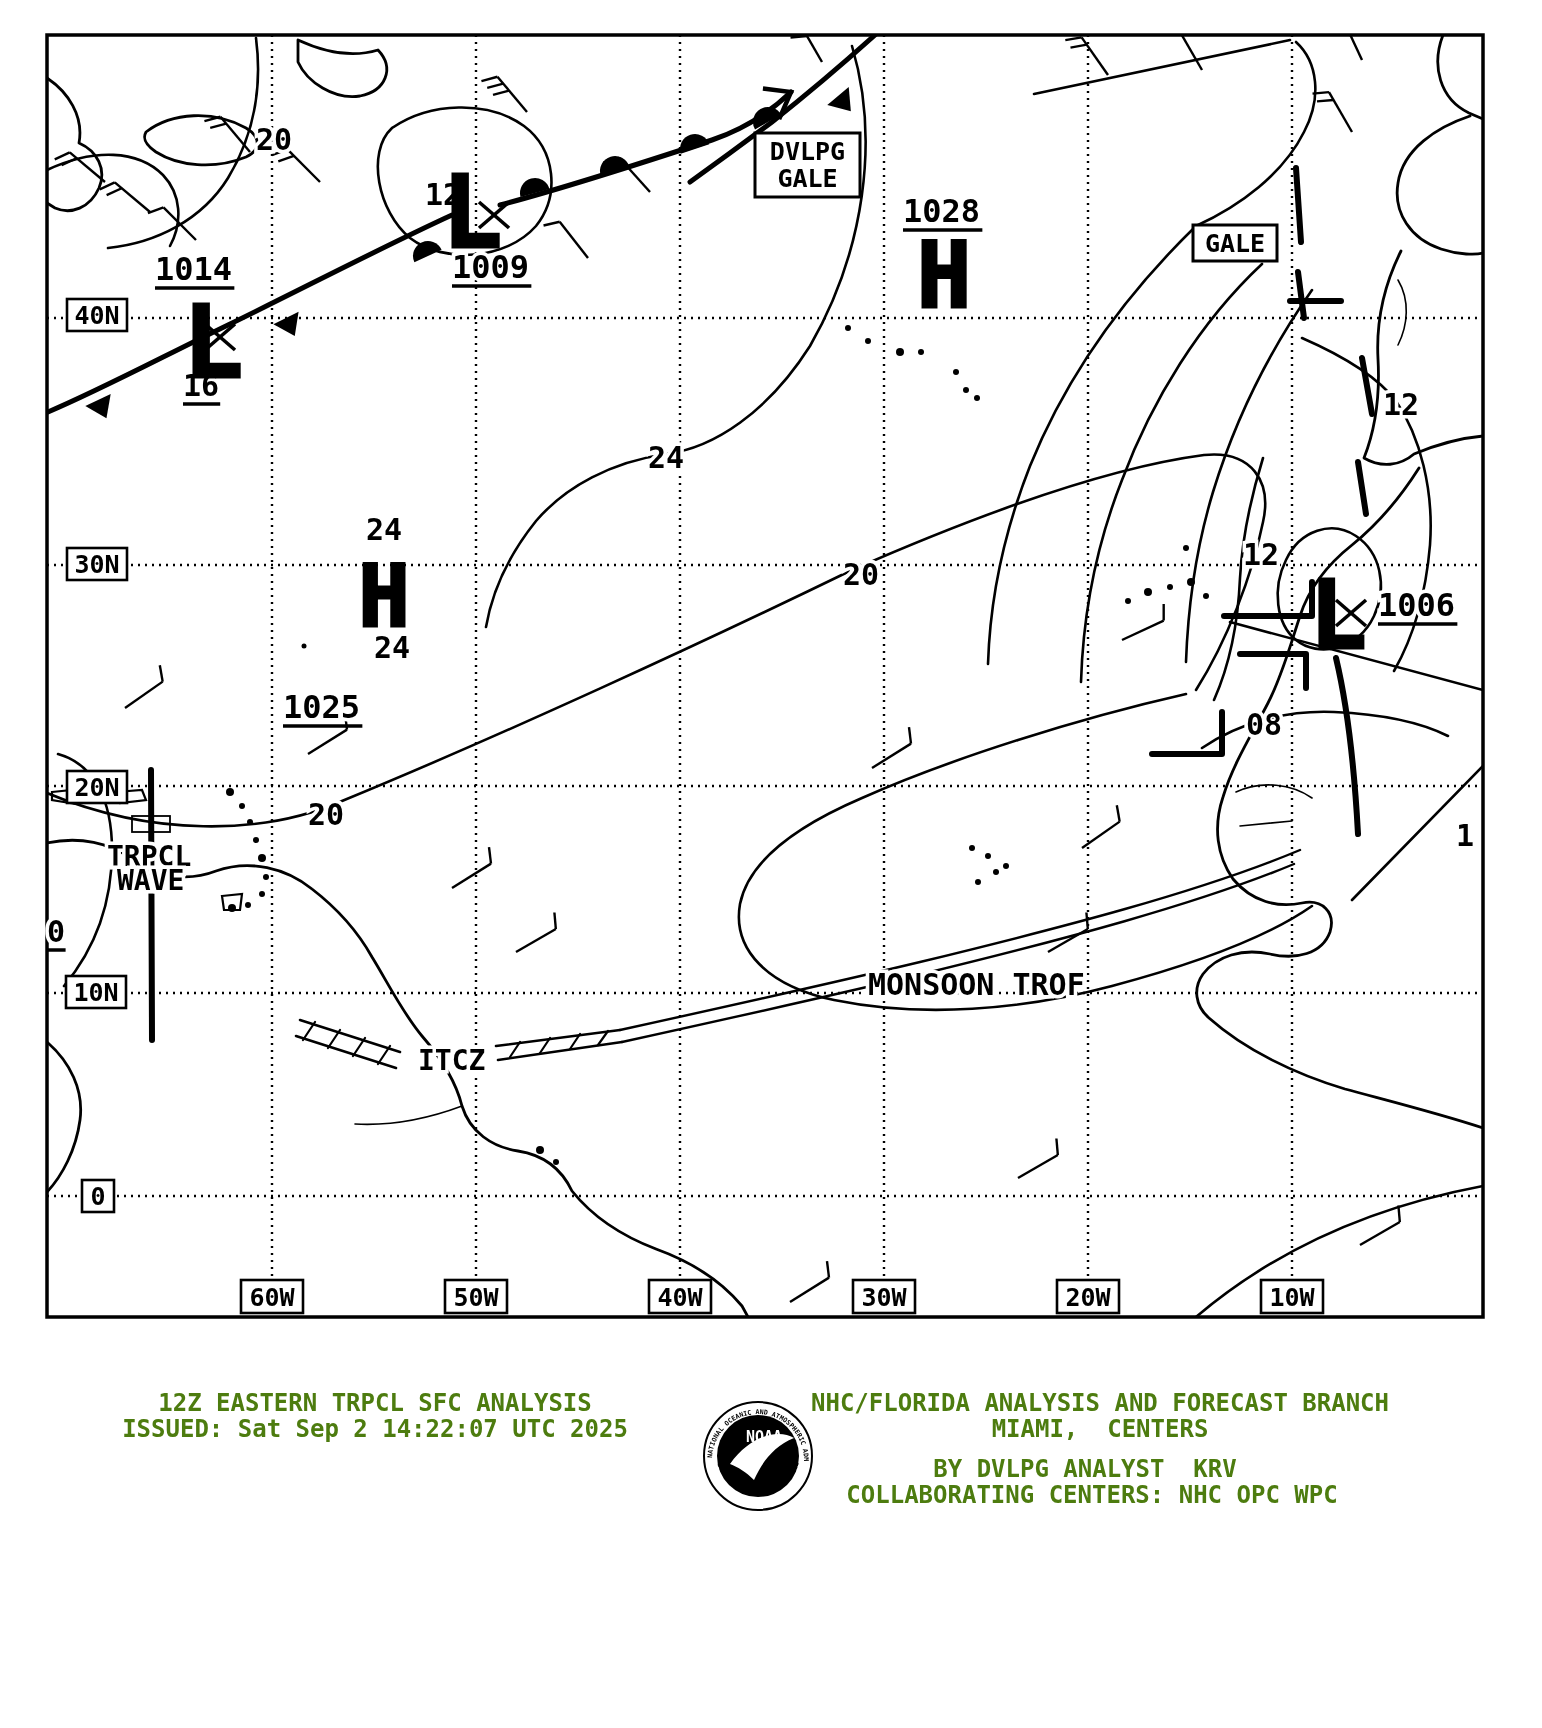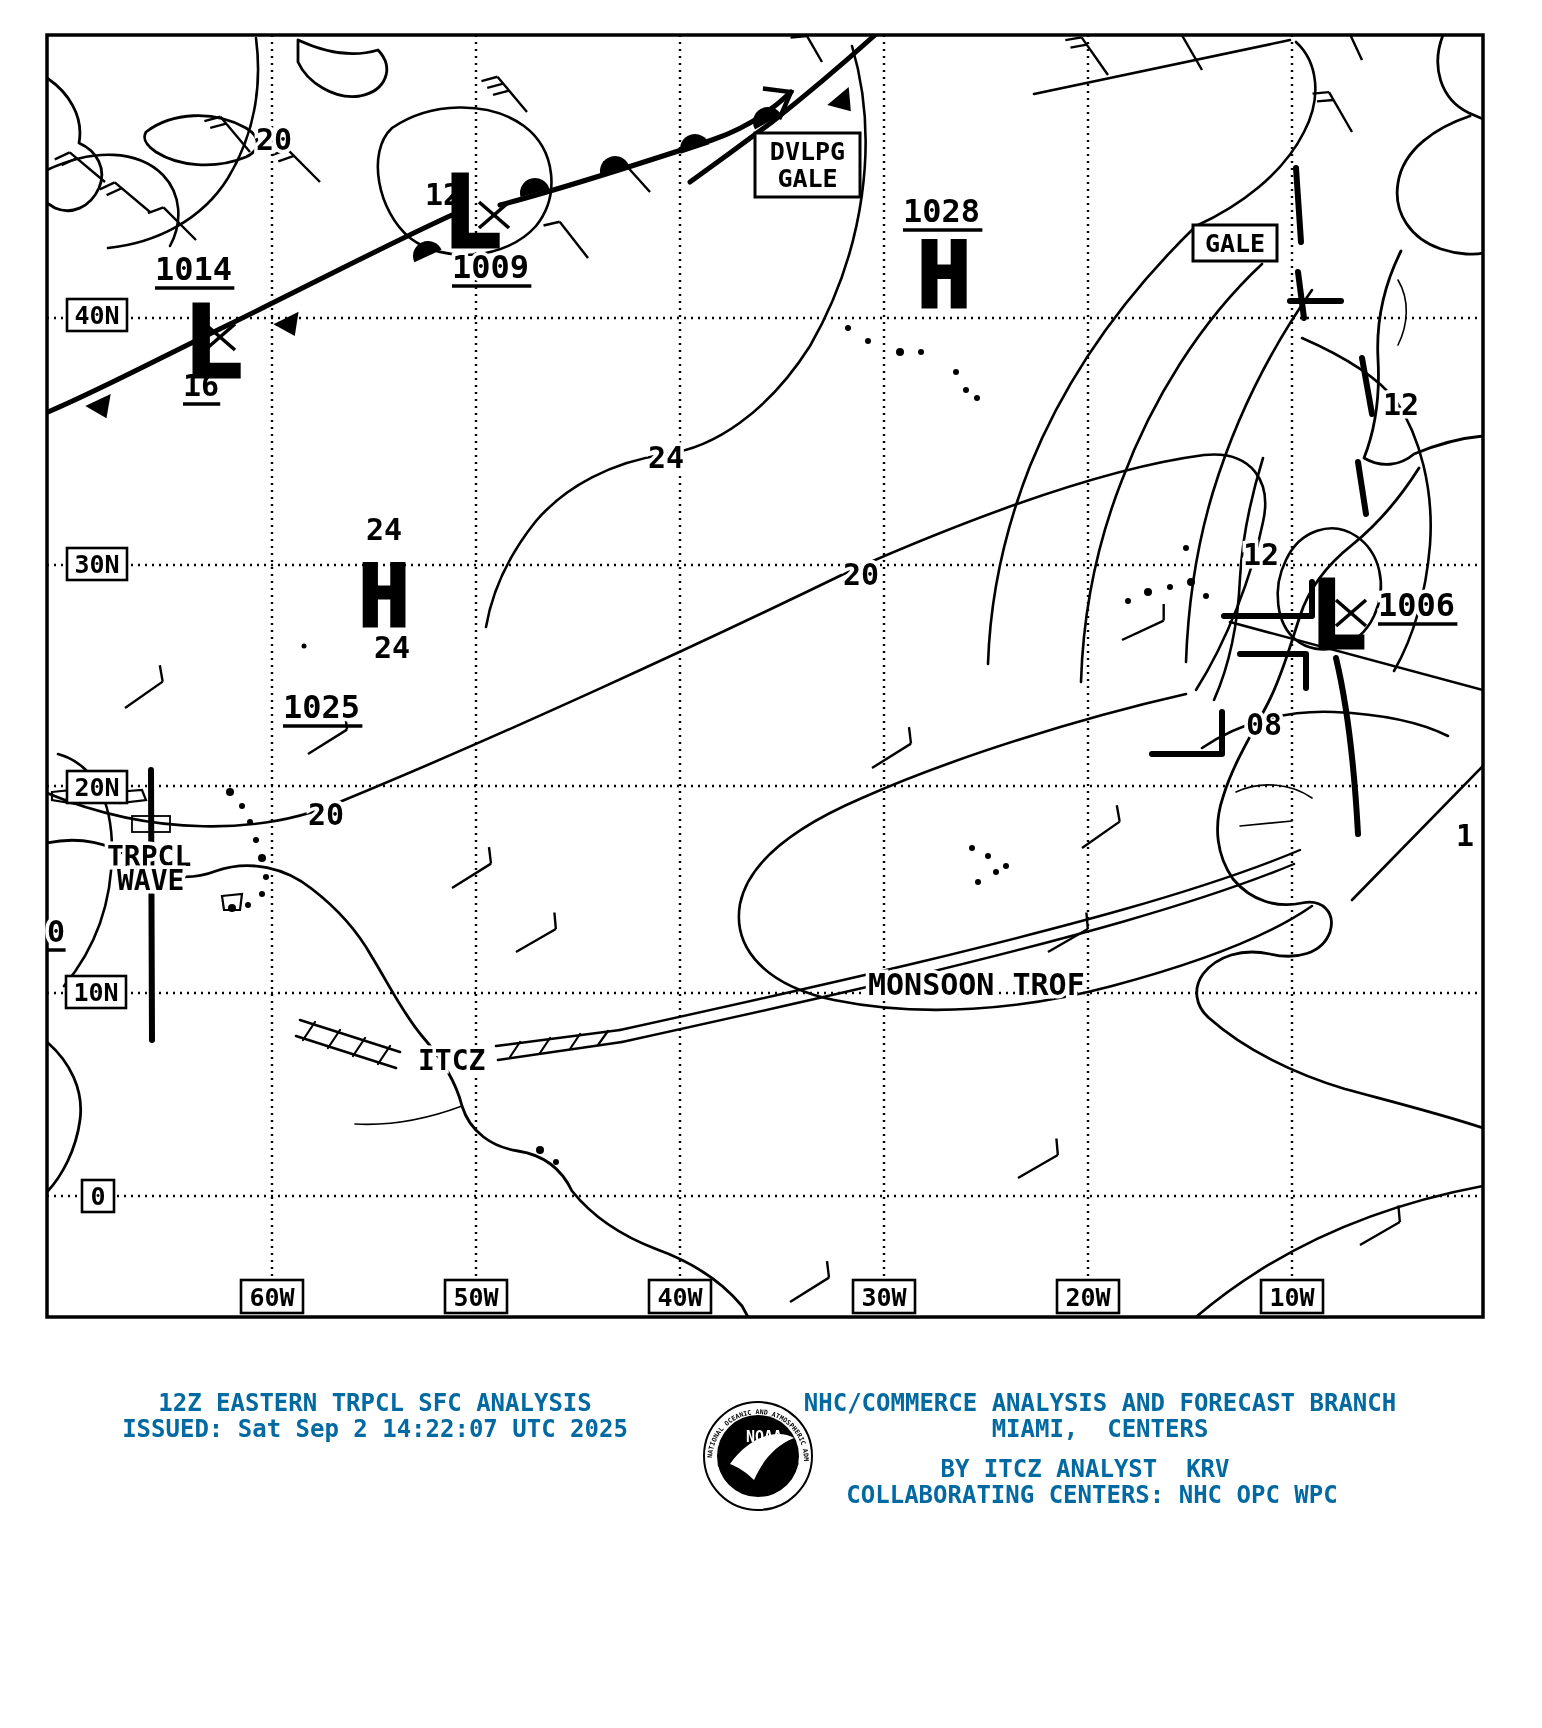--- a/index.html
+++ b/index.html
@@ -4,21 +4,21 @@
 <style>
   * { margin:0; padding:0; box-sizing:border-box; }
   html,body { background:#ffffff; }
   body { width:1542px; height:1728px; position:relative; overflow:hidden;
          font-family:"DejaVu Sans Mono", monospace; }
   #stage { position:absolute; left:0; top:0; width:1542px; height:1728px; }
   svg text { font-family:"DejaVu Sans Mono", monospace; }
   .lbl { font-weight:bold; fill:#000; paint-order:stroke; stroke:#fff; stroke-width:7px; }
   .boxlbl { font-weight:bold; fill:#000; }
   .ctr { font-weight:bold; fill:#000; stroke:#000; }
-  .footer-line { position:absolute; white-space:pre; font-weight:bold; color:#0369a1;
+  .footer-line { position:absolute; white-space:pre; font-weight:bold; color:#4d7c0f;
                  font-size:24px; line-height:26px; font-family:"DejaVu Sans Mono", monospace;
                  text-align:center; transform:translateX(-50%); }
   #noaa-logo { position:absolute; left:702px; top:1400px; width:112px; height:112px; }
 </style>
 </head>
 <body>
 
 <div id="stage">
   <svg id="chart-svg" width="1542" height="1728" viewBox="0 0 1542 1728">
       <defs>
@@ -336,23 +336,23 @@
       </g>
       <g transform="translate(1351,613)">
         <line x1="-15" y1="-13" x2="15" y2="13" stroke="#000000" stroke-width="3.6"></line>
         <line x1="-15" y1="13" x2="15" y2="-13" stroke="#000000" stroke-width="3.6"></line>
       </g>
     </svg>
 
   <div class="footer-line" style="left:375px; top:1390px;">12Z EASTERN TRPCL SFC ANALYSIS</div>
   <div class="footer-line" style="left:375px; top:1416px;">ISSUED: Sat Sep 2 14:22:07 UTC 2025</div>
 
-  <div class="footer-line" style="left:1100px; top:1390px;">NHC/COMMERCE ANALYSIS AND FORECAST BRANCH</div>
+  <div class="footer-line" style="left:1100px; top:1390px;">NHC/FLORIDA ANALYSIS AND FORECAST BRANCH</div>
   <div class="footer-line" style="left:1100px; top:1416px;">MIAMI,  CENTERS</div>
-  <div class="footer-line" style="left:1085px; top:1456px;">BY ITCZ ANALYST  KRV</div>
+  <div class="footer-line" style="left:1085px; top:1456px;">BY DVLPG ANALYST  KRV</div>
   <div class="footer-line" style="left:1092px; top:1482px;">COLLABORATING CENTERS: NHC OPC WPC</div>
 
   <svg id="noaa-logo" viewBox="-56 -56 112 112">
     <circle cx="0" cy="0" r="54" fill="#ffffff" stroke="#000000" stroke-width="2"></circle>
     <defs>
       <path id="ring-top-path" d="M -46,4 A 46 46 0 0 1 46,4"></path>
       <path id="ring-bot-path" d="M -43,-6 A 43 43 0 0 0 43,-6"></path>
     </defs>
     <text font-size="6.6" font-weight="bold" fill="#000">
       <textPath href="#ring-top-path" startOffset="2">NATIONAL OCEANIC AND ATMOSPHERIC ADMINISTRATION</textPath>

